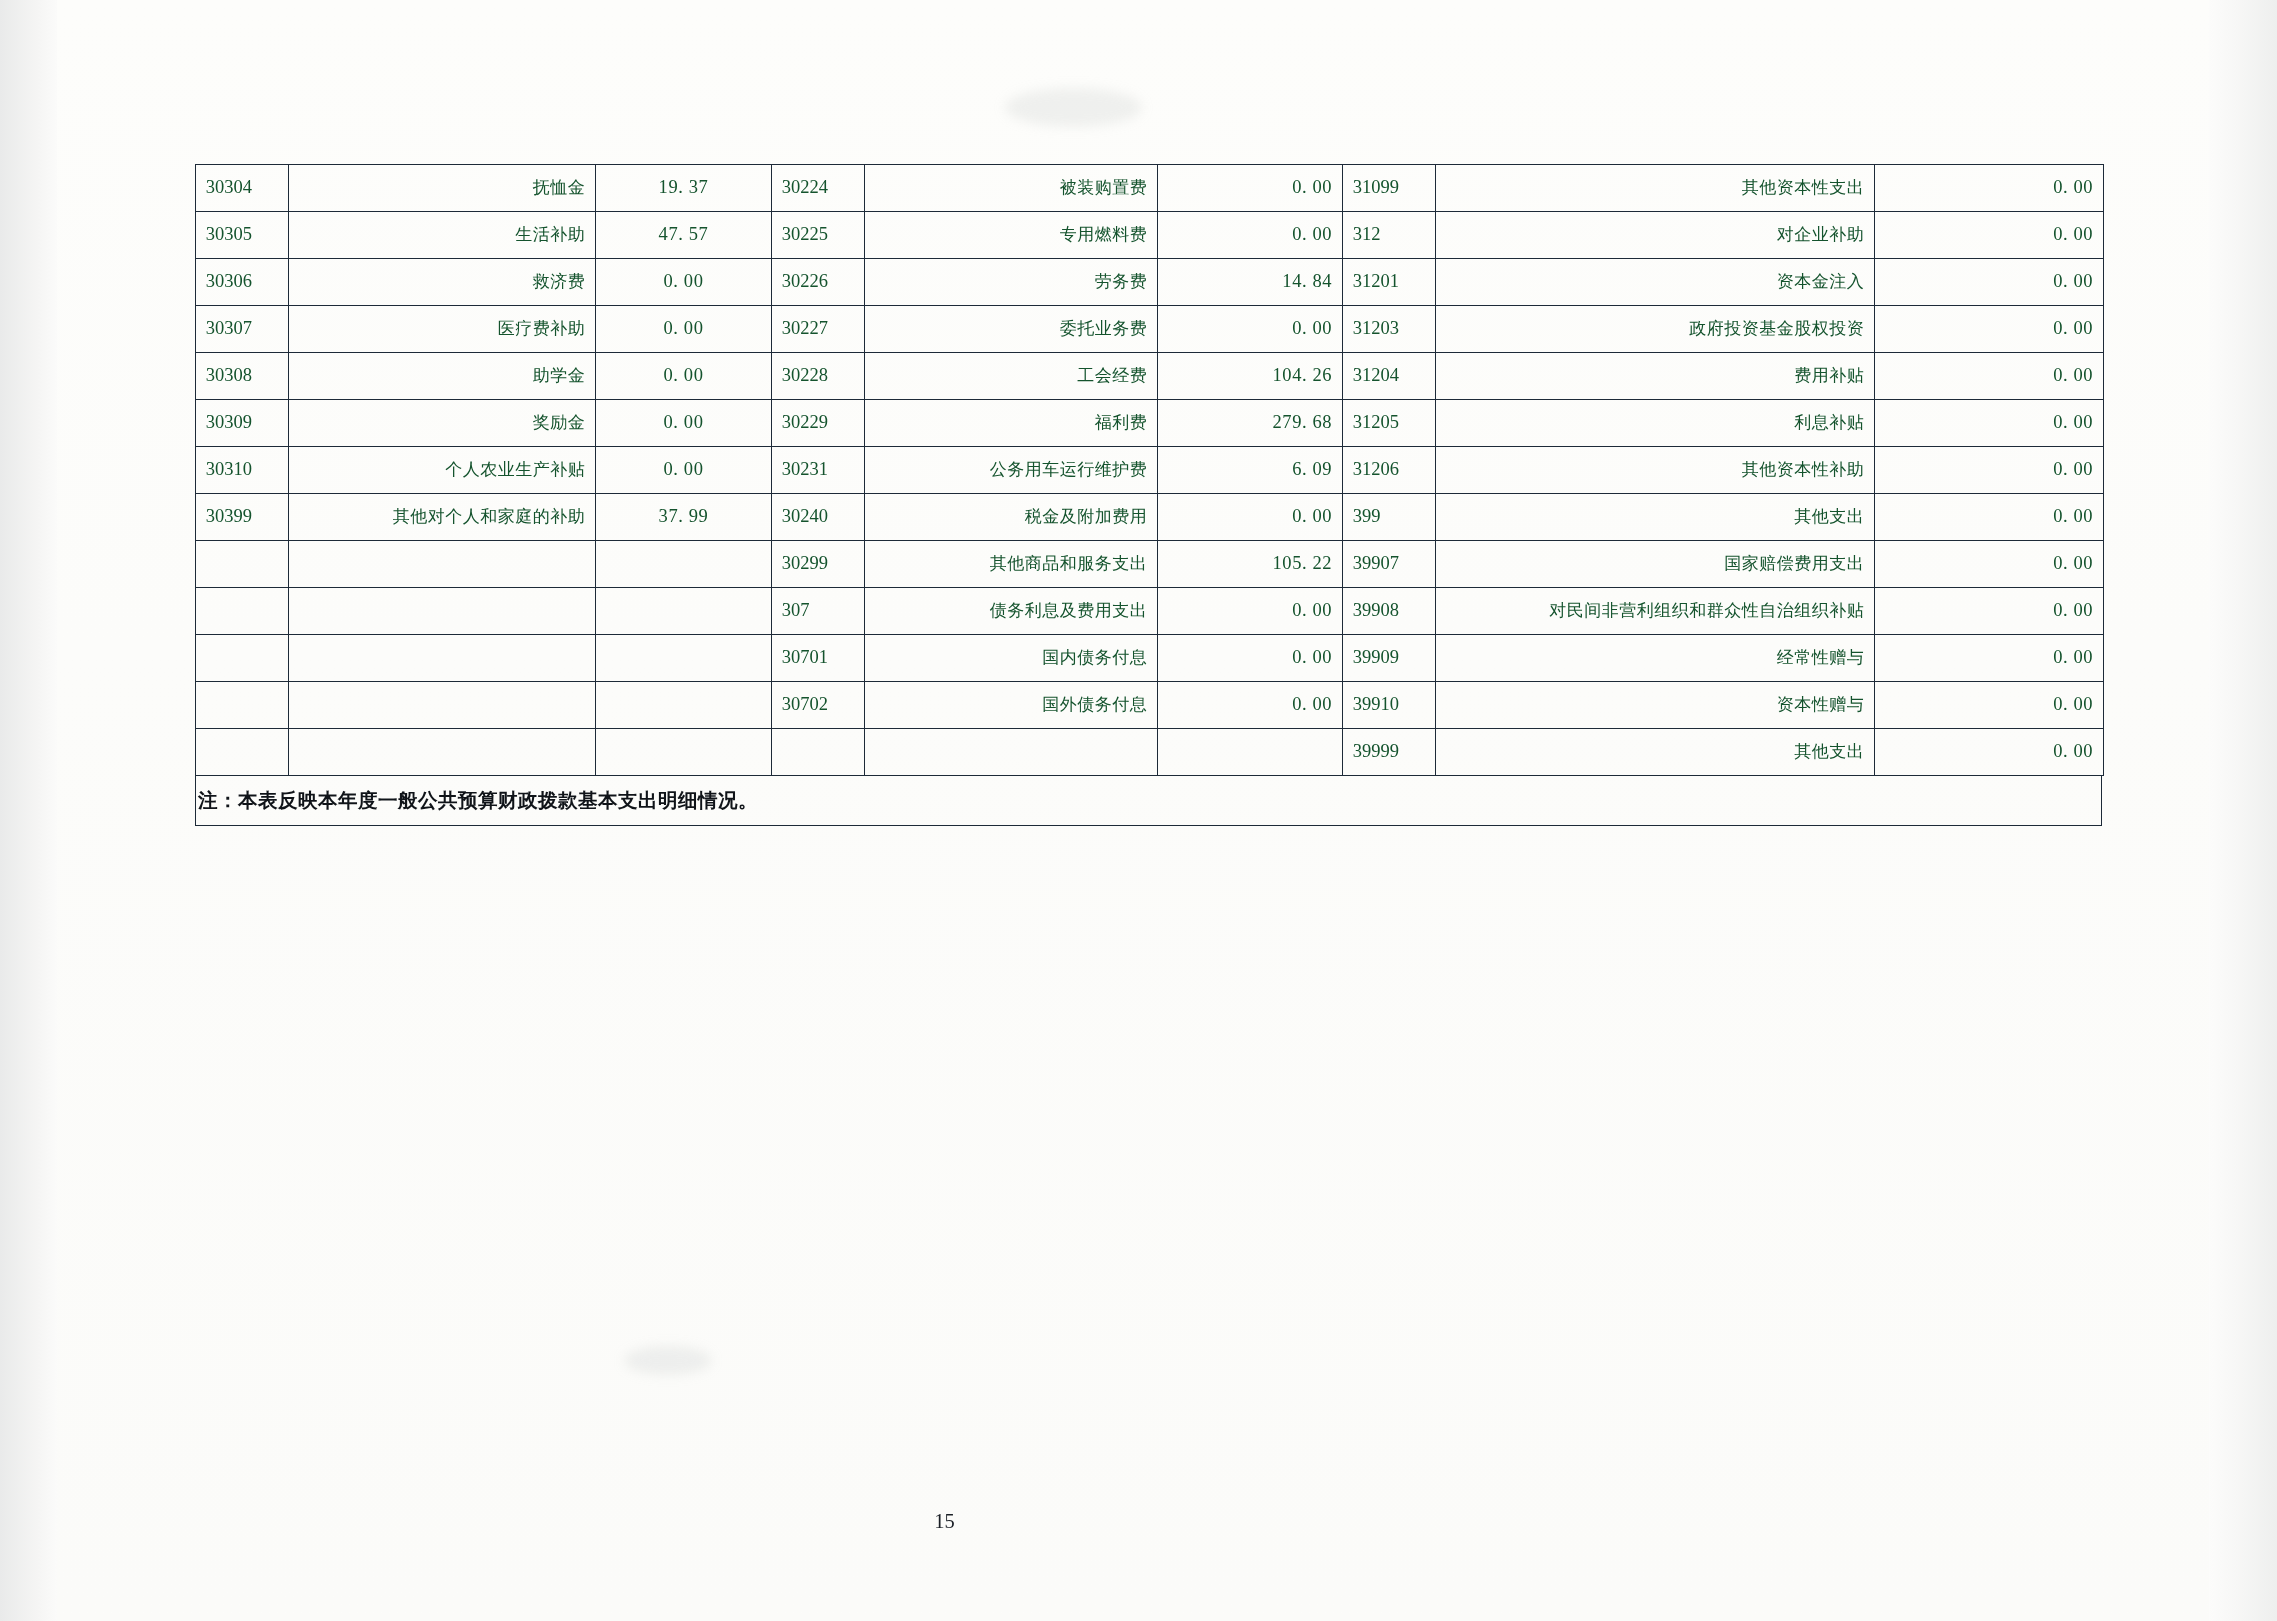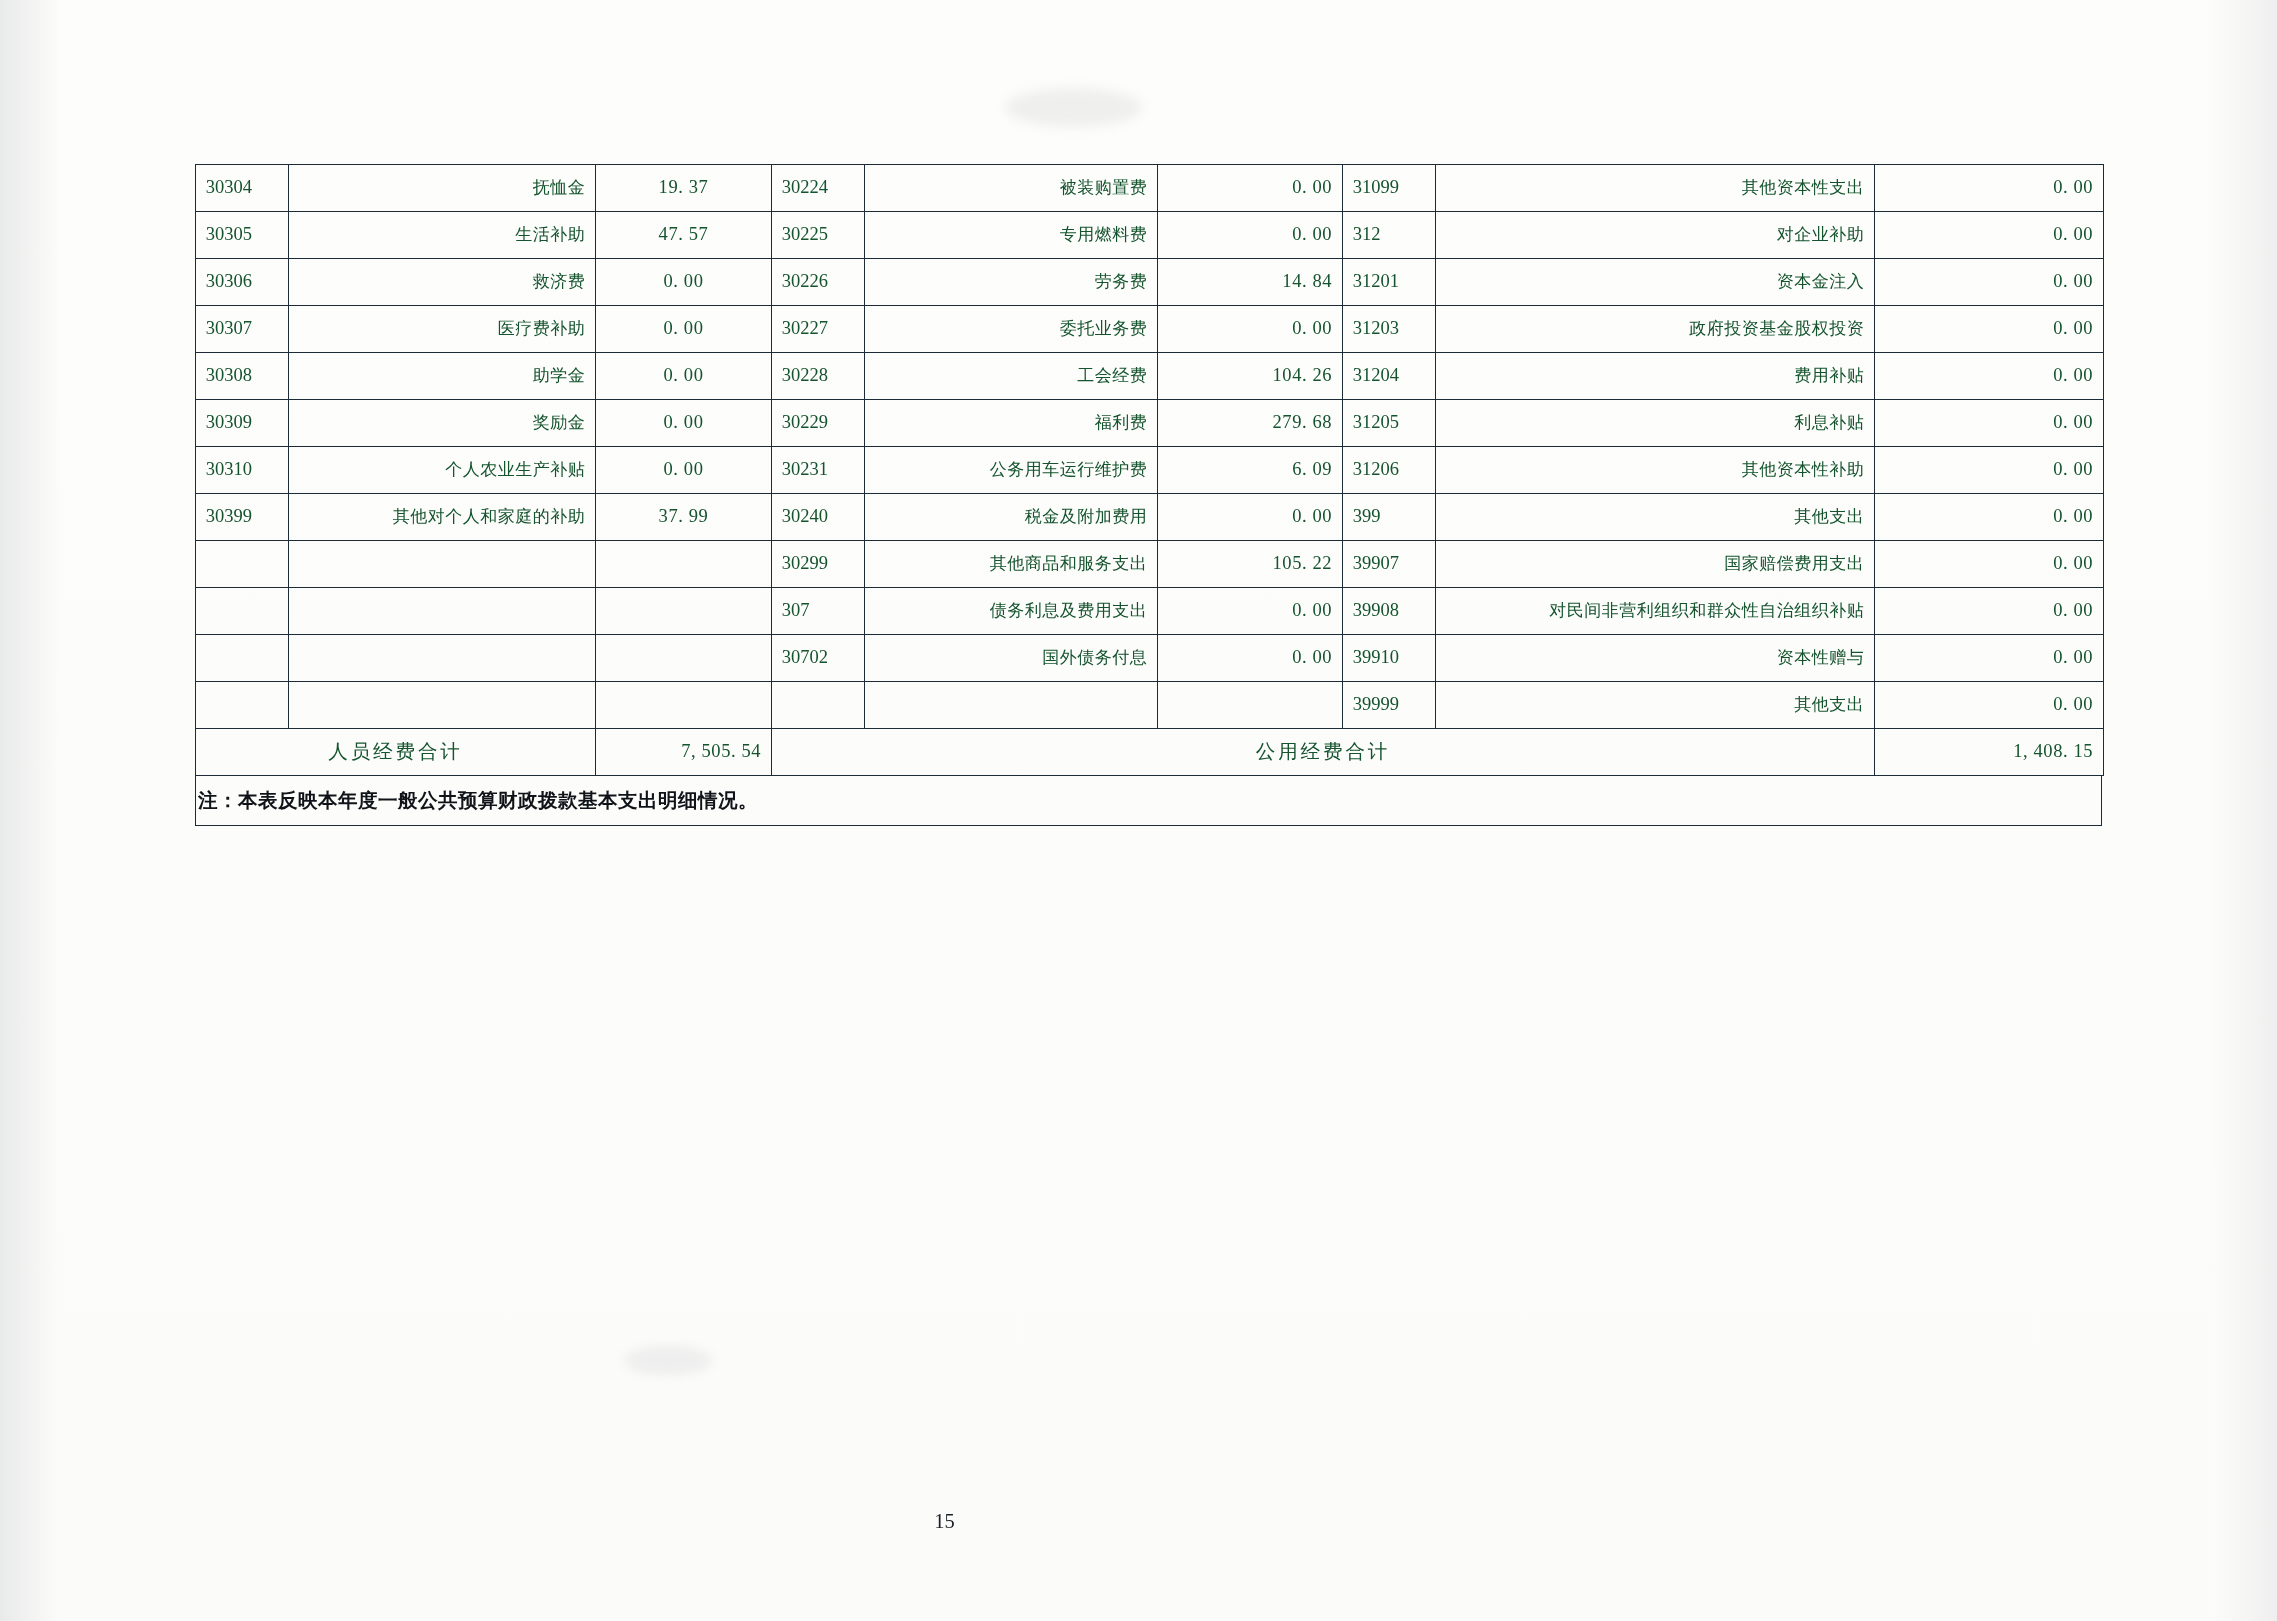--- a/index.html
+++ b/index.html
@@ -264,20 +264,31 @@
         <td class="name empty"></td>
         <td class="amt empty"></td>
         <td class="code">307</td>
         <td class="name">债务利息及费用支出</td>
         <td class="amt amt-mid">0. 00</td>
         <td class="code">39908</td>
         <td class="name">对民间非营利组织和群众性自治组织补贴</td>
         <td class="amt amt-right">0. 00</td>
       </tr>
 
+      <tr>
+        <td class="code empty"></td>
+        <td class="name empty"></td>
+        <td class="amt empty"></td>
+        <td class="code">30701</td>
+        <td class="name">国内债务付息</td>
+        <td class="amt amt-mid">0. 00</td>
+        <td class="code">39909</td>
+        <td class="name">经常性赠与</td>
+        <td class="amt amt-right">0. 00</td>
+      </tr>
 
       <tr>
         <td class="code empty"></td>
         <td class="name empty"></td>
         <td class="amt empty"></td>
         <td class="code">30702</td>
         <td class="name">国外债务付息</td>
         <td class="amt amt-mid">0. 00</td>
         <td class="code">39910</td>
         <td class="name">资本性赠与</td>
@@ -289,26 +300,20 @@
         <td class="name empty"></td>
         <td class="amt empty"></td>
         <td class="code empty"></td>
         <td class="name empty"></td>
         <td class="amt amt-mid empty"></td>
         <td class="code">39999</td>
         <td class="name">其他支出</td>
         <td class="amt amt-right">0. 00</td>
       </tr>
 
-      <tr>
-        <td class="total-label" colspan="2">人员经费合计</td>
-        <td class="total-amt">7, 505. 54</td>
-        <td class="total-label" colspan="5">公用经费合计</td>
-        <td class="total-amt">1, 408. 15</td>
-      </tr>
 
     </tbody>
   </table>
 
   <div class="note">注：本表反映本年度一般公共预算财政拨款基本支出明细情况。</div>
 </div>
 
 <div class="pagenum">15</div>
 
 

